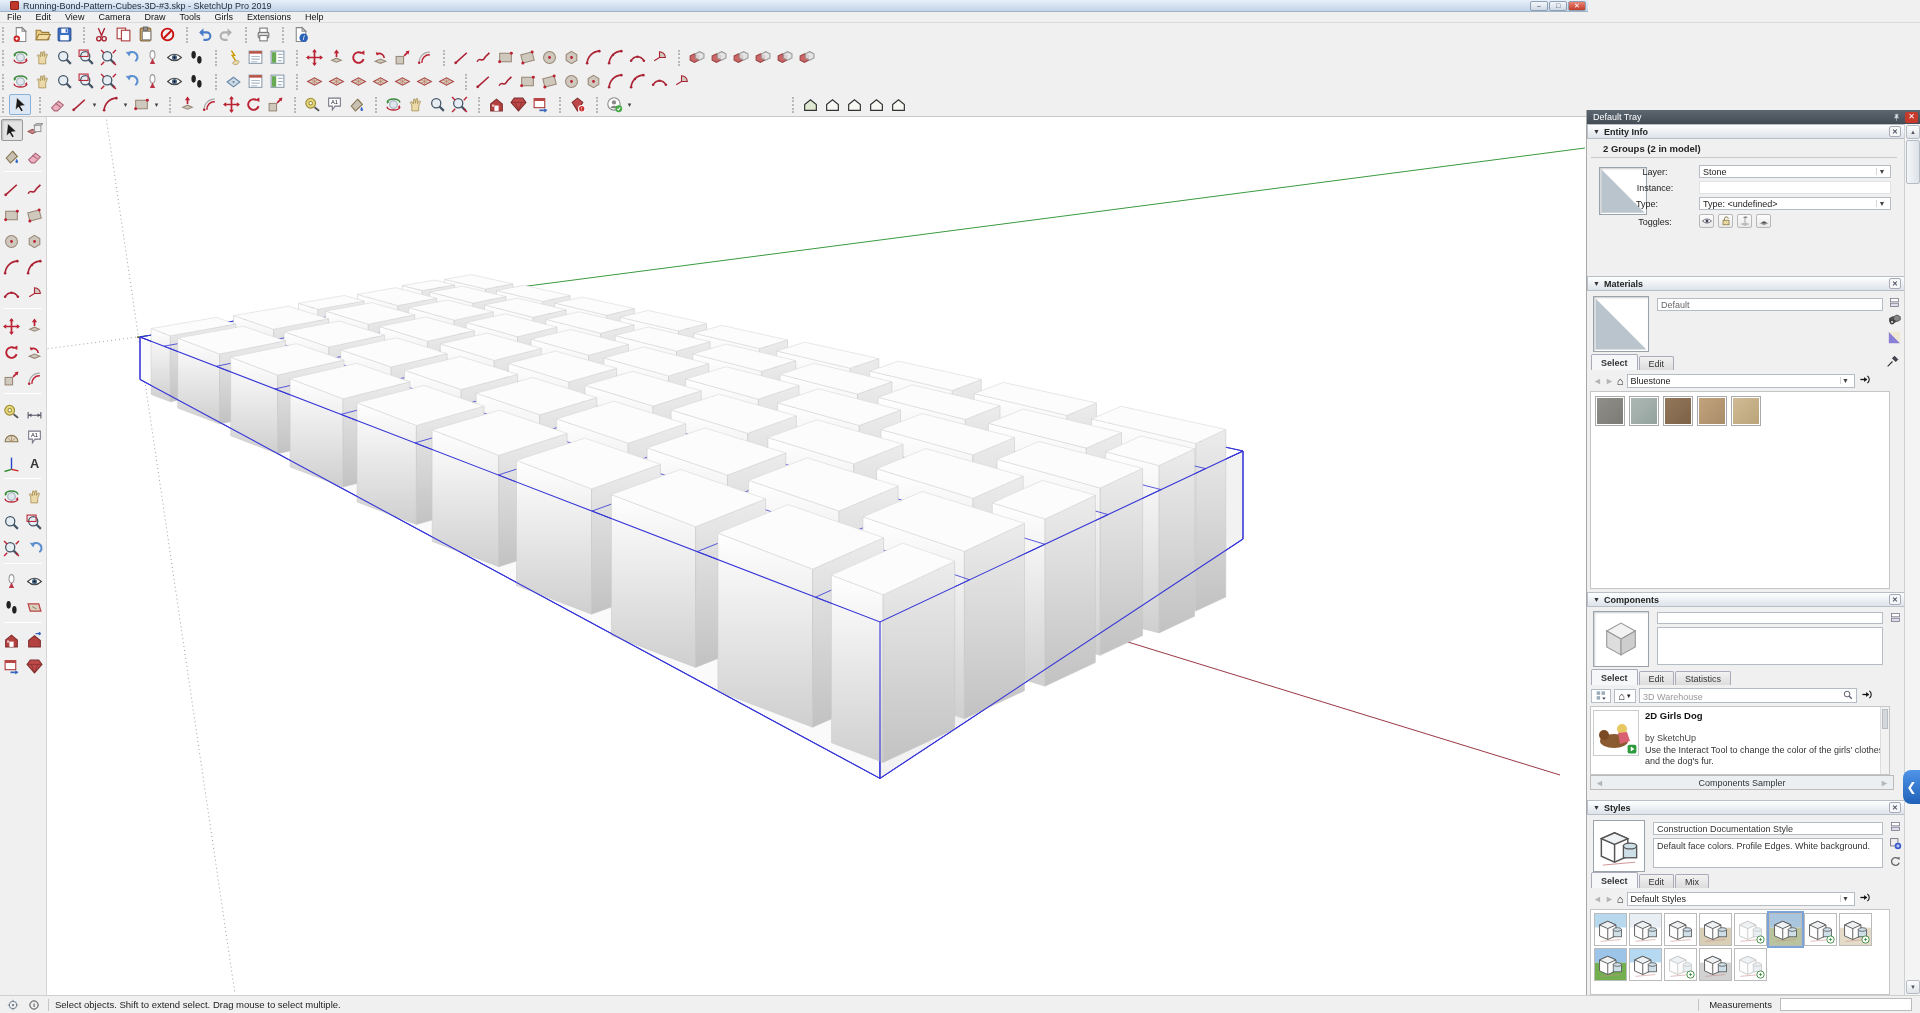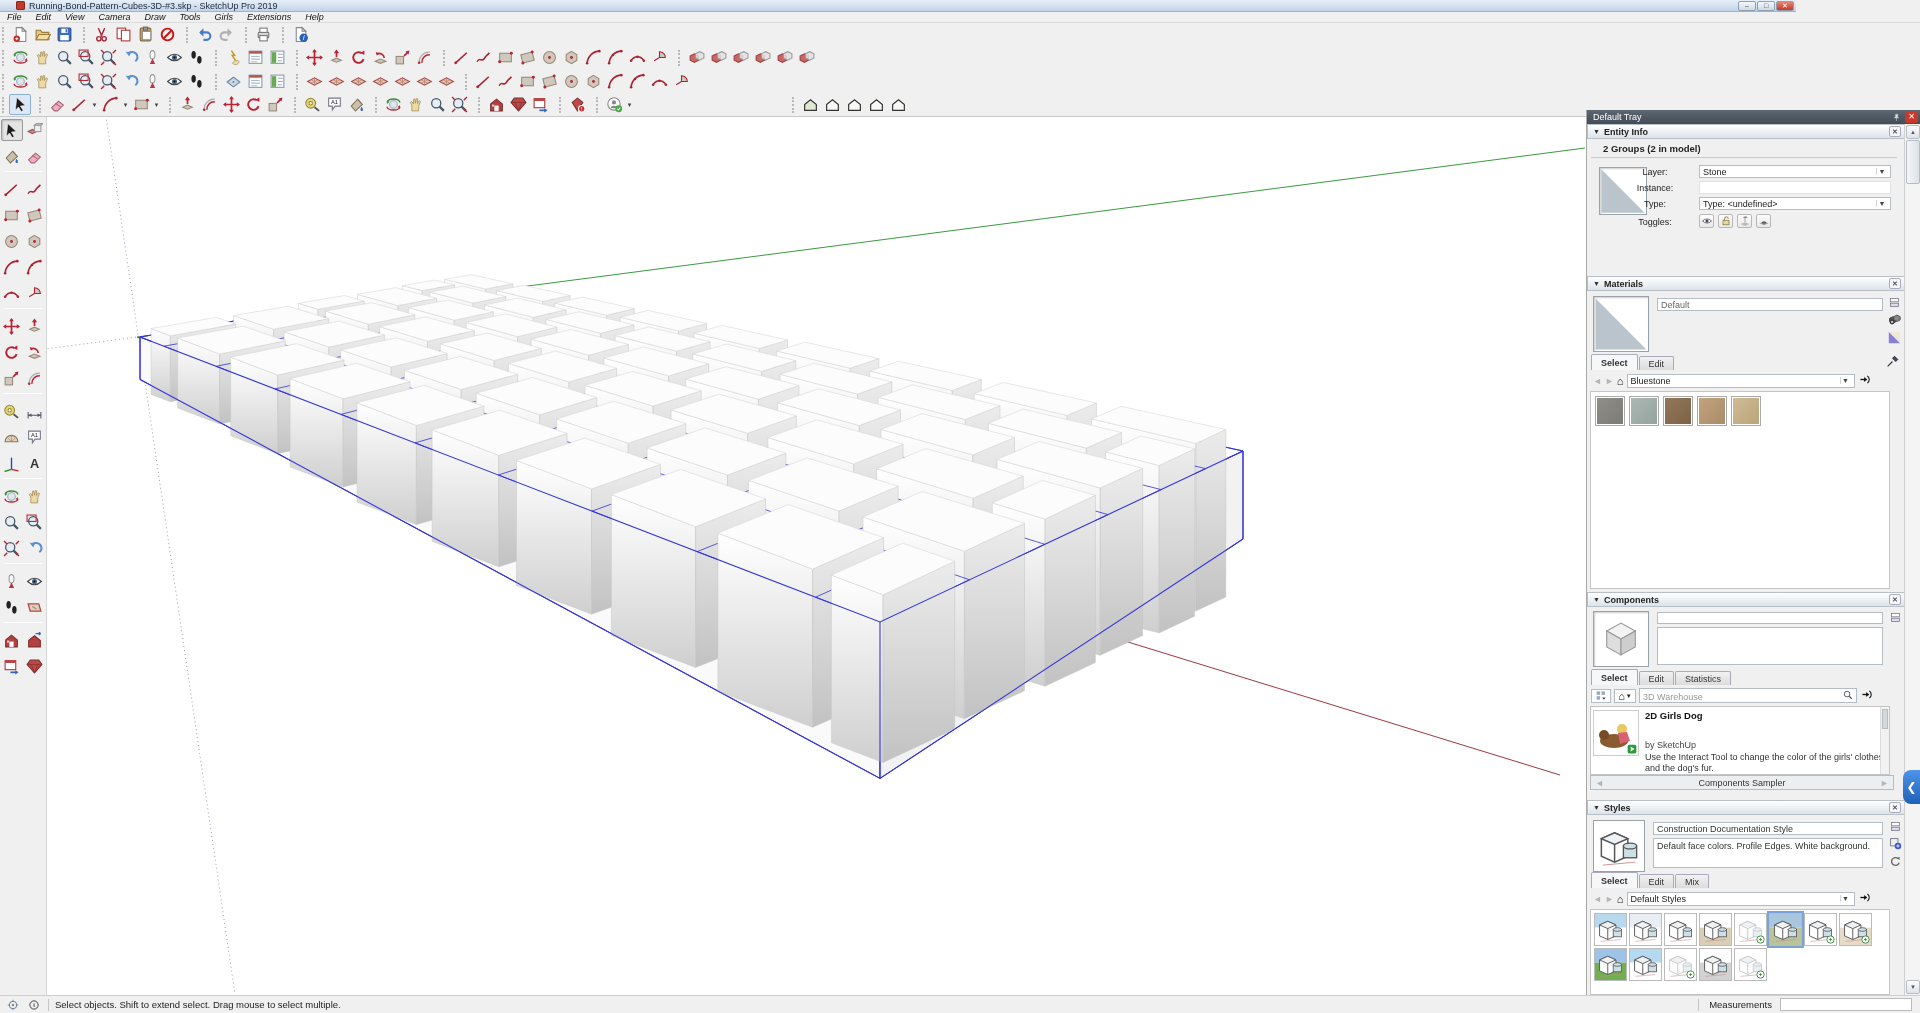--- a/index.html
+++ b/index.html
@@ -3,34 +3,34 @@
 <meta charset="utf-8">
 <style>
   * { box-sizing: border-box; }
   html,body { margin:0; padding:0; }
   body {
     width:1920px; height:1013px; position:relative; overflow:hidden;
     font-family:"Liberation Sans", sans-serif; font-size:9px; color:#222;
     background:#f0f0f0;
   }
   
-  .titlebar { position:absolute; left:0; top:0; width:1796px; height:12px;
+  .titlebar { position:absolute; left:0; top:0; width:1588px; height:12px;
     background:linear-gradient(#e7f0fa,#c2d4e8); border-bottom:1px solid #9fb2c6;
-    display:flex; align-items:center; padding-left:16px; }
+    display:flex; align-items:center; padding-left:10px; }
   .logo { width:9px; height:9px; background:#c0392b; border-radius:2px; margin-right:4px;
     box-shadow:inset 0 0 0 1px #8e2418; }
   .titlebar .title { font-size:9px; color:#1c2a3a; white-space:nowrap; }
   .winbtns { position:absolute; right:2px; top:1px; display:flex; gap:1px; }
   .winbtn { width:18px; height:10px; background:linear-gradient(#f4f7fa,#cfd9e4);
     border:1px solid #8fa0b4; border-radius:2px; font-size:7px; line-height:8px;
     text-align:center; color:#3a4a5a; }
   .winbtn.close { background:linear-gradient(#e98575,#c23b28); color:#fff; }
   .menubar { position:absolute; left:0; top:12px; width:1920px; height:11px;
     background:#f0f0f0; border-bottom:1px solid #dcdcdc; display:flex; align-items:center; }
-  .menu-item { padding:0 7px; font-size:9px; color:#111;font-style:italic; }
+  .menu-item { padding:0 7px; font-size:9px; color:#111; }
   
   .tbrow { position:absolute; left:0; width:1920px; height:23px; background:#f0f0f0;
     display:flex; align-items:center; }
   #tb1 { top:23px; } #tb2 { top:46px; } #tb3 { top:70px; }
   #tb4 { top:93px; height:24px; border-bottom:1px solid #c9c9c9; }
   .tgroup { display:flex; align-items:center; margin-right:6px; }
   .grip { width:3px; height:16px; border-left:2px dotted #b8b8b8; margin:0 4px 0 2px; }
   .tbtn { width:22px; height:21px; display:flex; align-items:center; justify-content:center;
     border:1px solid transparent; border-radius:2px; }
   .tbtn.pressed { background:#dce8f5; border:1px solid #8ab0d8; }
@@ -89,21 +89,21 @@
   .homeico { font-size:11px; color:#222; }
   .whitearea { position:absolute; background:#fff; border:1px solid #c5c5c5; }
   .swatch { width:30px; height:30px; border:1px solid #aaa; background:#fff; padding:1px; }
   .swatch > div { width:100%; height:100%; }
   .mat-icons { position:absolute; display:flex; flex-direction:column; gap:3px; align-items:center; }
   .clistitem { display:flex; padding:3px 2px; background:#fff; }
   .clistitem .ct { width:46px; height:46px; border:1px solid #ccc; background:#fff;
     position:relative; flex:none; }
   .clistitem .meta { padding-left:6px; width:250px; }
   .clistitem .meta .tt { font-weight:bold; font-size:9.5px; color:#111; }
-  .clistitem .meta .by { color:#444; margin-top:19px; }
+  .clistitem .meta .by { color:#444; margin-top:12px; }
   .clistitem .meta .ds { color:#333; margin-top:2px; line-height:1.25; }
   .sampler { position:absolute; left:0; width:304px; height:15px; background:#eceff2;
     border:1px solid #bbb; display:flex; align-items:center; }
   .sampler .mid { flex:1; text-align:center; color:#333; }
   .sthumb { width:33px; height:33px; border:1px solid #bbb; margin:0 2px 2px 0; background:#fff; }
   .sthumb.sel { outline:2px solid #7aa4d8; }
   
   .tscroll { position:absolute; right:0; top:14px; width:16px; bottom:0;
     background:#f4f4f4; border-left:1px solid #d0d0d0; }
   .tscroll .btn { position:absolute; left:1px; width:14px; height:14px;
@@ -1485,21 +1485,21 @@
       </div>
       <div class="fieldlbl" style="left:28px;top:28px;width:80px;">Layer:</div>
       <div class="combo" style="left:112px;top:26px;width:192px;height:13px;">
         <span class="v">Stone</span>
         <span class="arr">▼</span>
       </div>
       <div class="fieldlbl" style="left:28px;top:44px;width:80px;">Instance:</div>
       <div class="wbox" style="left:112px;top:42px;width:192px;height:13px;border-color:#e2e2e2;">
         <span></span>
       </div>
-      <div class="fieldlbl" style="left:28px;top:60px;width:80px;">Type:</div>
+      <div class="fieldlbl" style="left:20px;top:60px;width:80px;">Type:</div>
       <div class="combo" style="left:112px;top:58px;width:192px;height:13px;">
         <span class="v">Type: &lt;undefined&gt;</span>
         <span class="arr">▼</span>
       </div>
       <div class="fieldlbl" style="left:28px;top:78px;width:80px;">Toggles:</div>
       <div id="toggles">
           <div class="togglebtn" style="left: 112px; top: 75px;">
             <svg width="12" height="12" viewBox="0 0 16 16">
               <path d="M2 8q6-5.5 12 0q-6 5.5-12 0z" fill="#fff" stroke="#445"></path>
               <circle cx="8" cy="8" r="2" fill="#445"></circle>

